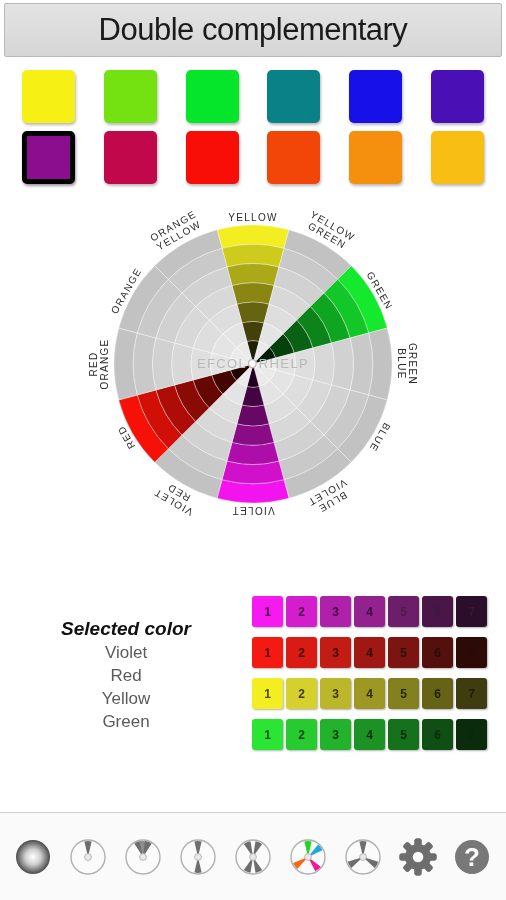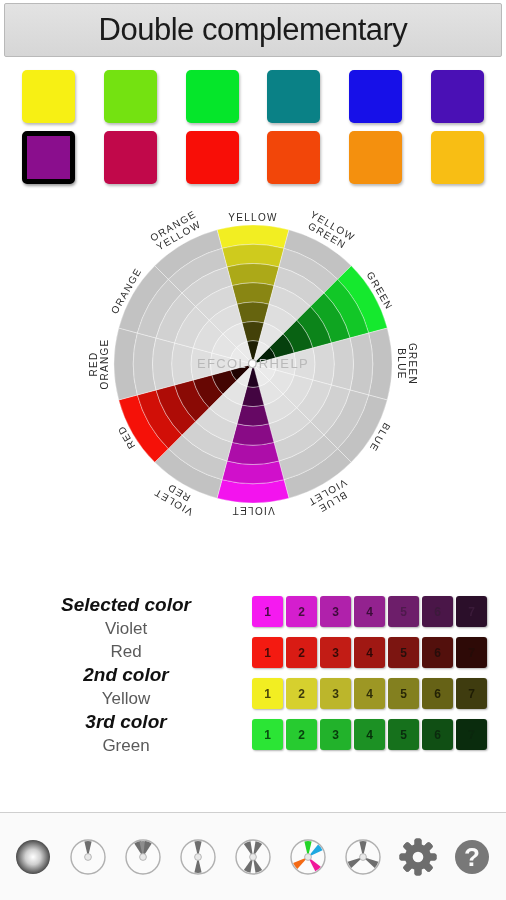--- a/index.html
+++ b/index.html
@@ -299,23 +299,21 @@
         <text x="0" y="11" text-anchor="middle" font-size="10" letter-spacing="1.3" fill="#2a2a2a" font-family="&quot;Liberation Sans&quot;, sans-serif">YELLOW</text>
       </g>
     </svg>
 </div>
 
 <div id="results">
   <div id="result-labels">
       <div class="res-title">Selected color</div>
       <div class="res-value">Violet</div>
       <div class="res-value">Red</div>
-      <div class="res-title">2nd color</div>
       <div class="res-value">Yellow</div>
-      <div class="res-title">3rd color</div>
       <div class="res-value">Green</div>
     </div>
   <div id="result-ramps">
       <div class="ramp-row">
         <div class="ramp-cell" style="background: rgb(245, 26, 240); color: rgb(74, 12, 71);">1</div>
         <div class="ramp-cell" style="background: rgb(212, 30, 206); color: rgb(70, 16, 63);">2</div>
         <div class="ramp-cell" style="background: rgb(176, 33, 171); color: rgb(60, 11, 58);">3</div>
         <div class="ramp-cell" style="background: rgb(147, 34, 143); color: rgb(58, 13, 56);">4</div>
         <div class="ramp-cell" style="background: rgb(109, 30, 106); color: rgb(78, 26, 76);">5</div>
         <div class="ramp-cell" style="background: rgb(74, 22, 72); color: rgb(60, 26, 59);">6</div>

